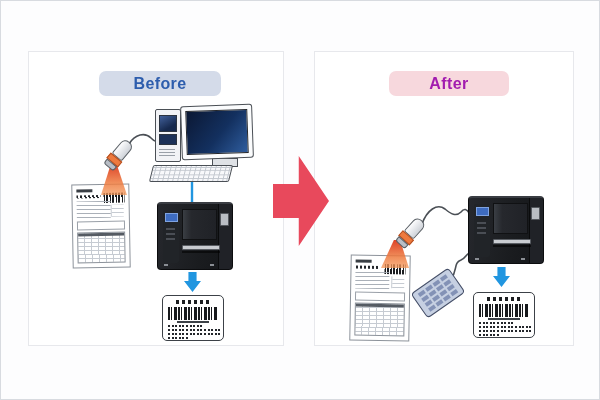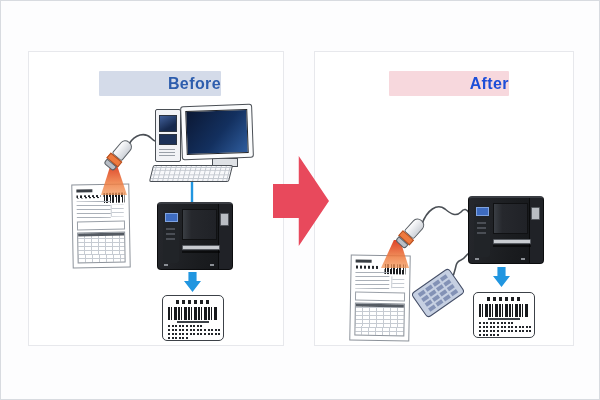--- a/index.html
+++ b/index.html
@@ -7,24 +7,24 @@
     border:1px solid #d8dbe0;box-sizing:border-box;overflow:hidden;
     font-family:"Liberation Sans",sans-serif;}
 
   
   .panel{position:absolute;top:50px;height:295px;background:#fff;
     border:1px solid #e7e8ec;box-sizing:border-box;}
   .panel-left{left:27px;width:256px;}
   .panel-right{left:313px;width:260px;}
 
   
-  .badge{position:absolute;top:19px;height:25px;line-height:25px;text-align:right;
-    border-radius:1px;font-size:16px;font-weight:700;letter-spacing:.4px;z-index:6;}
+  .badge{position:absolute;top:19px;height:25px;line-height:25px;text-align:center;
+    border-radius:7px;font-size:16px;font-weight:700;letter-spacing:.4px;z-index:6;}
   .badge-before{left:70px;width:122px;background:#d4dbe9;color:#2d5dad;}
-  .badge-after{left:74px;width:120px;background:#f7d8dd;color:#1d4ed8;}
+  .badge-after{left:74px;width:120px;background:#f7d8dd;color:#a21caf;}
 
   
   .wires{position:absolute;inset:0;z-index:1;pointer-events:none;}
 
   
   .transition{position:absolute;left:272px;top:155px;width:56px;height:90px;
     background:#e8495c;z-index:10;
     clip-path:polygon(0 31%,46% 31%,46% 0,100% 50%,46% 100%,46% 69%,0 69%);}
 
   

